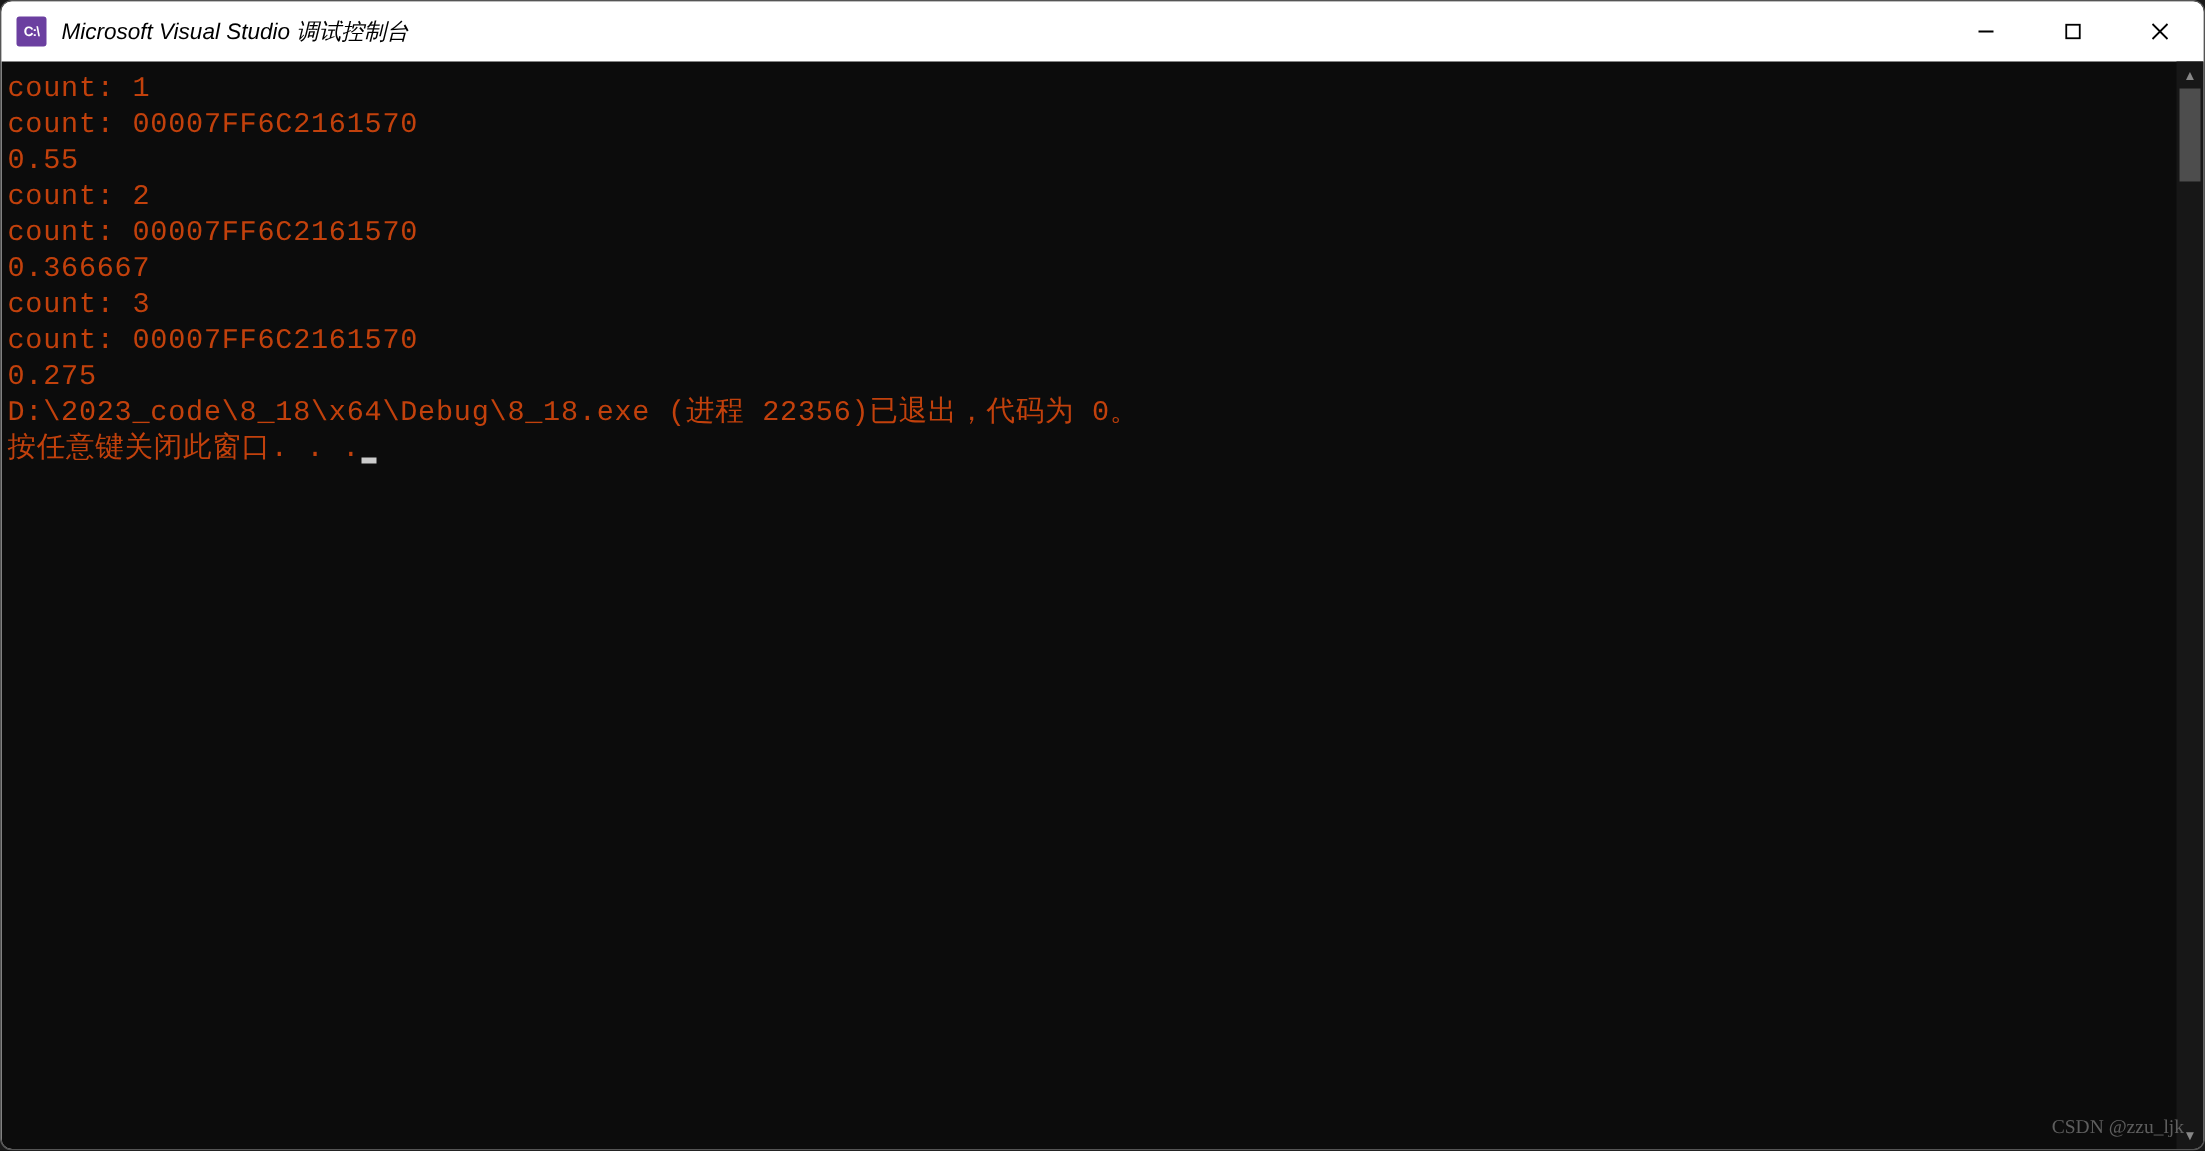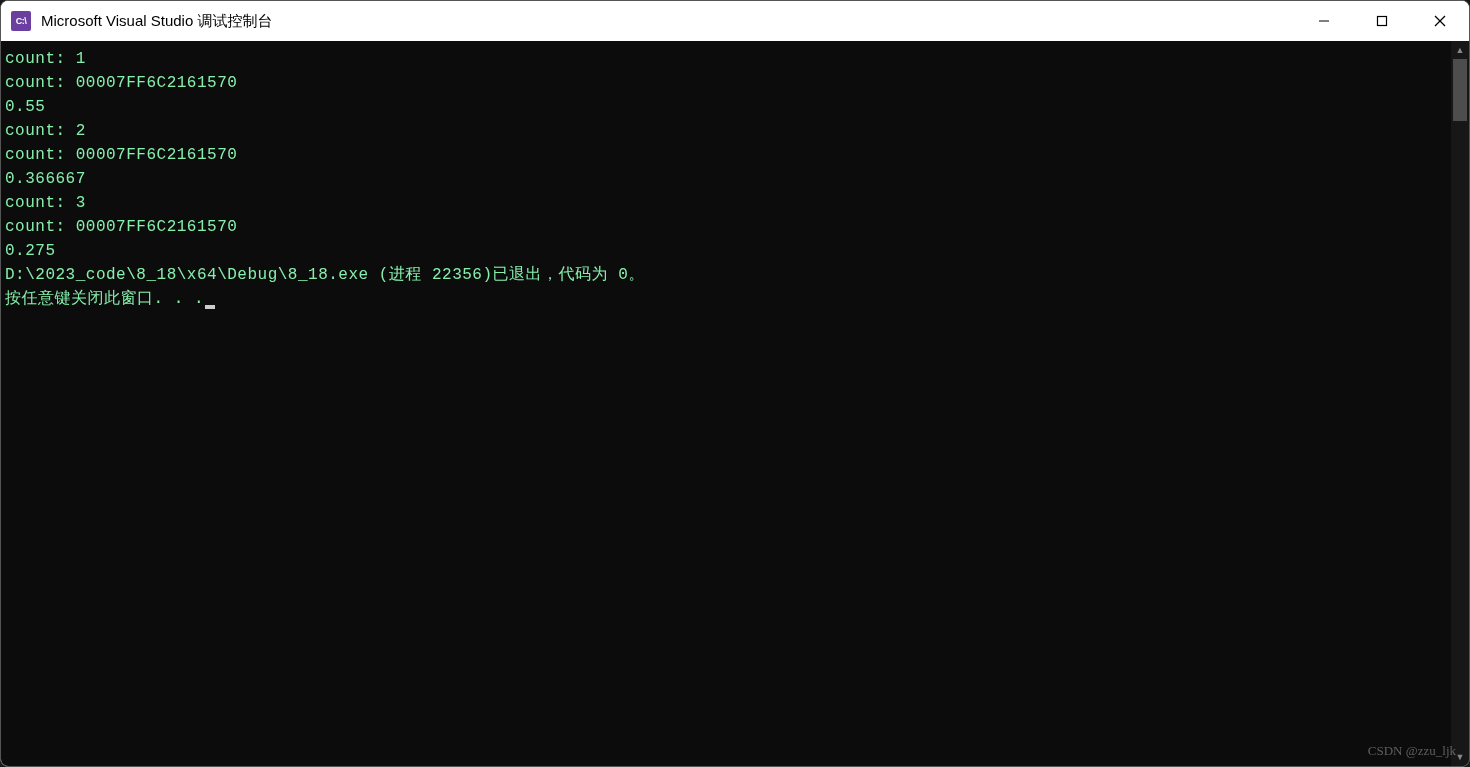--- a/index.html
+++ b/index.html
@@ -46,20 +46,21 @@
     .app-icon-inner {
       color: #ffffff;
       font-size: 9px;
       font-weight: bold;
       letter-spacing: -0.5px;
     }
     .title-text {
       font-size: 15px;
       color: #000000;
       flex: 1;
+      font-style: italic;
     }
     .window-controls {
       display: flex;
       height: 100%;
     }
     .control-btn {
       width: 58px;
       height: 40px;
       display: flex;
       align-items: center;
@@ -73,23 +74,23 @@
     .console-area {
       flex: 1;
       background: #0c0c0c;
       display: flex;
       position: relative;
     }
     .console-content {
       flex: 1;
       padding: 6px 4px;
       font-family: "NSimSun", "SimSun", "Consolas", "Courier New", monospace;
-      font-size: 16px;
+      font-size: 19px;
       line-height: 24px;
-      color: #86efac;
+      color: #c2410c;
       white-space: pre;
       overflow: hidden;
       letter-spacing: 0.5px;
     }
     .console-line {
       display: block;
     }
     .cursor {
       display: inline-block;
       width: 10px;

